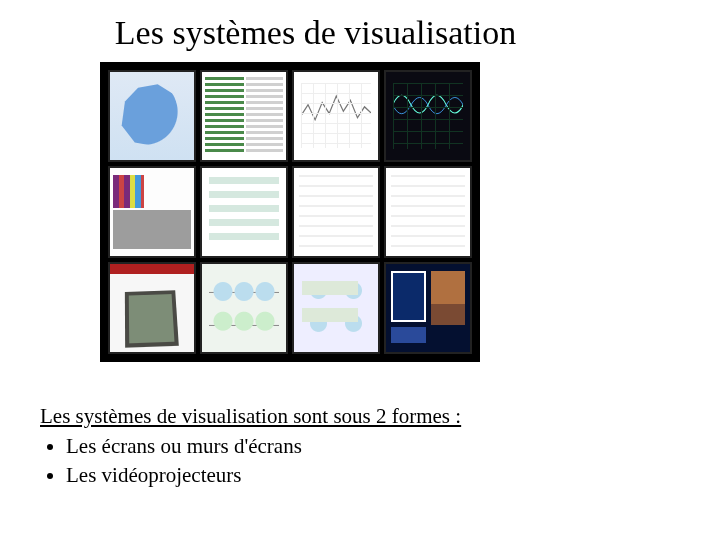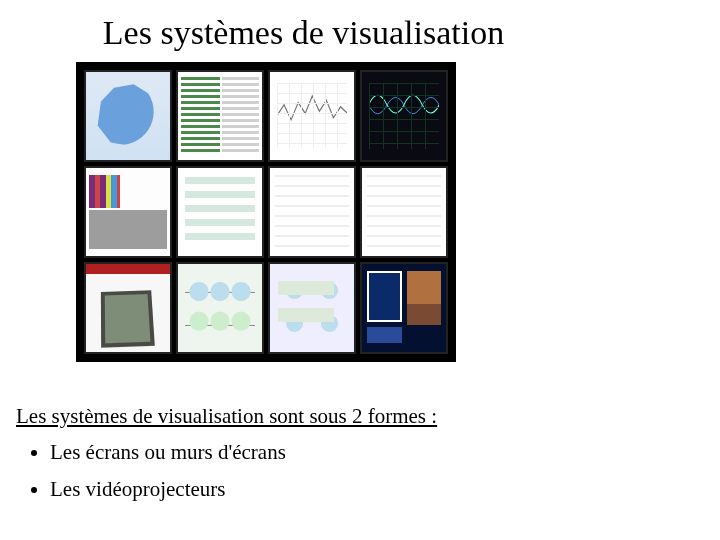--- a/index.html
+++ b/index.html
@@ -10,21 +10,21 @@
     background: #fff;
     font-family: "Times New Roman", Times, serif;
     color: #000;
     overflow: hidden;
   }
   .slide {
     width: 631px;
     height: 540px;
     position: relative;
     box-sizing: border-box;
-    padding: 10px 40px 20px 16px;
+    padding: 10px 40px 20px 40px;
   }
   .title {
     font-size: 34px;
     text-align: center;
     margin: 4px 0 10px 0;
     font-weight: normal;
   }
   .photo {
     width: 380px;
     height: 300px;
@@ -172,21 +172,21 @@
     background:#2a4a9a;
   }
 
   .body-text {
     margin-top: 40px;
     font-size: 21px;
     line-height: 1.35;
   }
   .body-text p { margin: 0 0 2px 0; text-decoration: underline; }
   .body-text ul { margin: 0; padding-left: 26px; }
-  .body-text li { margin: 8px; }
+  .body-text li { margin: 0; }
 </style>
 </head>
 <body>
 
 <div class="slide">
 
   <h1 class="title">Les systèmes de visualisation</h1>
 
   <div class="photo">
     <div class="wall">

